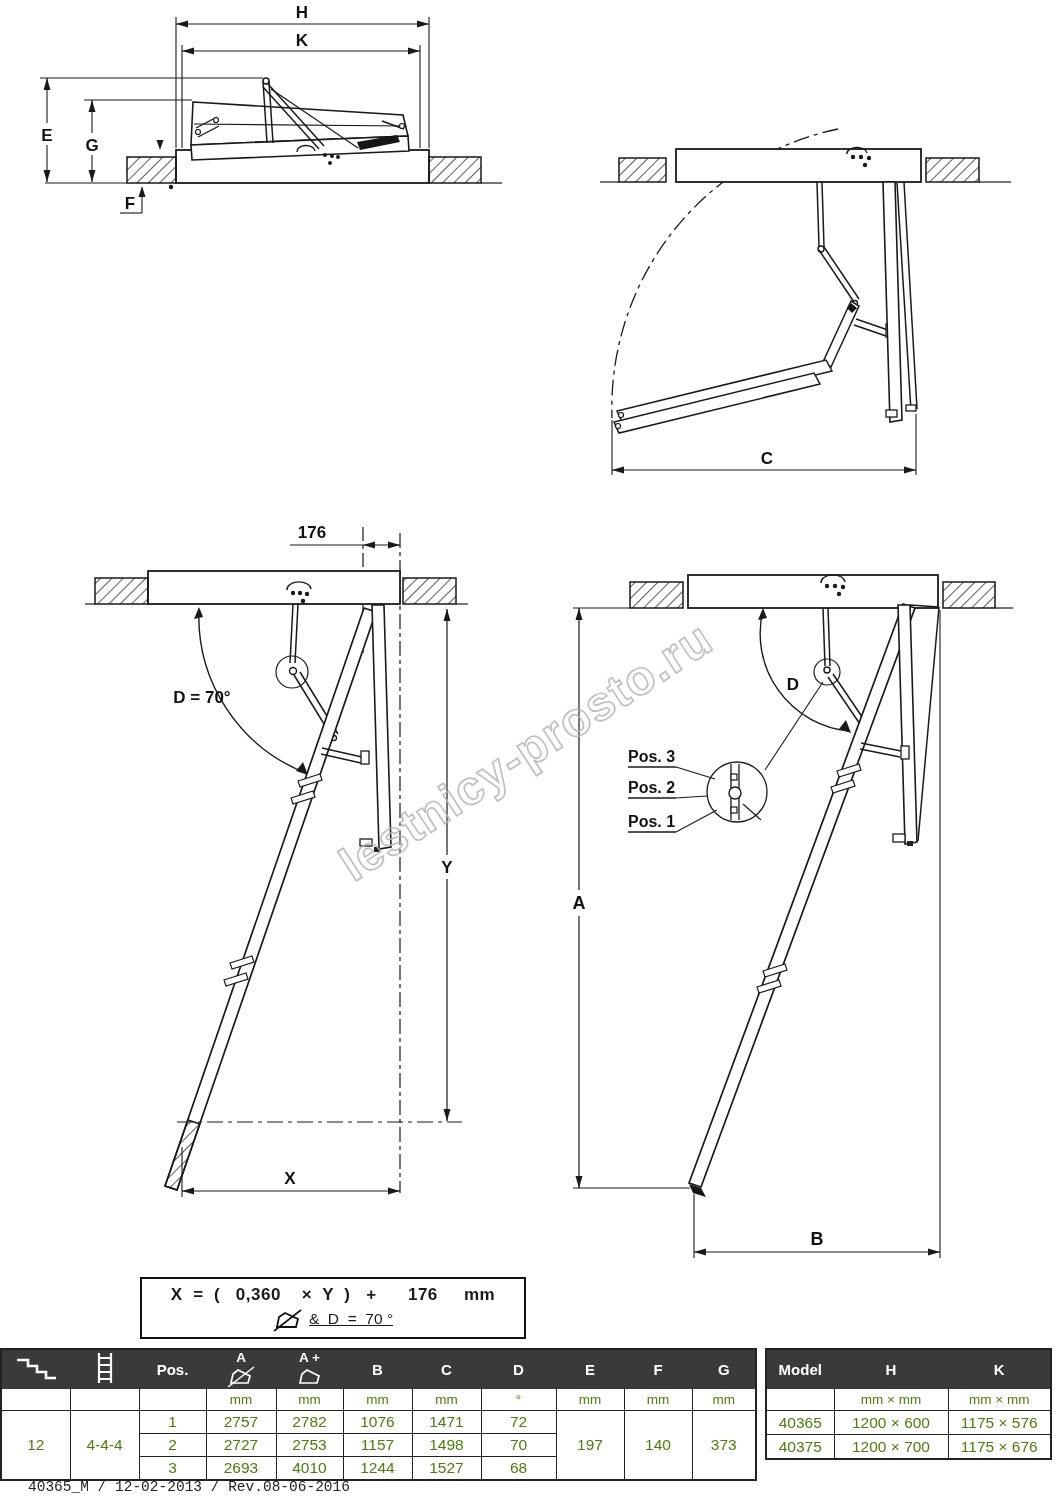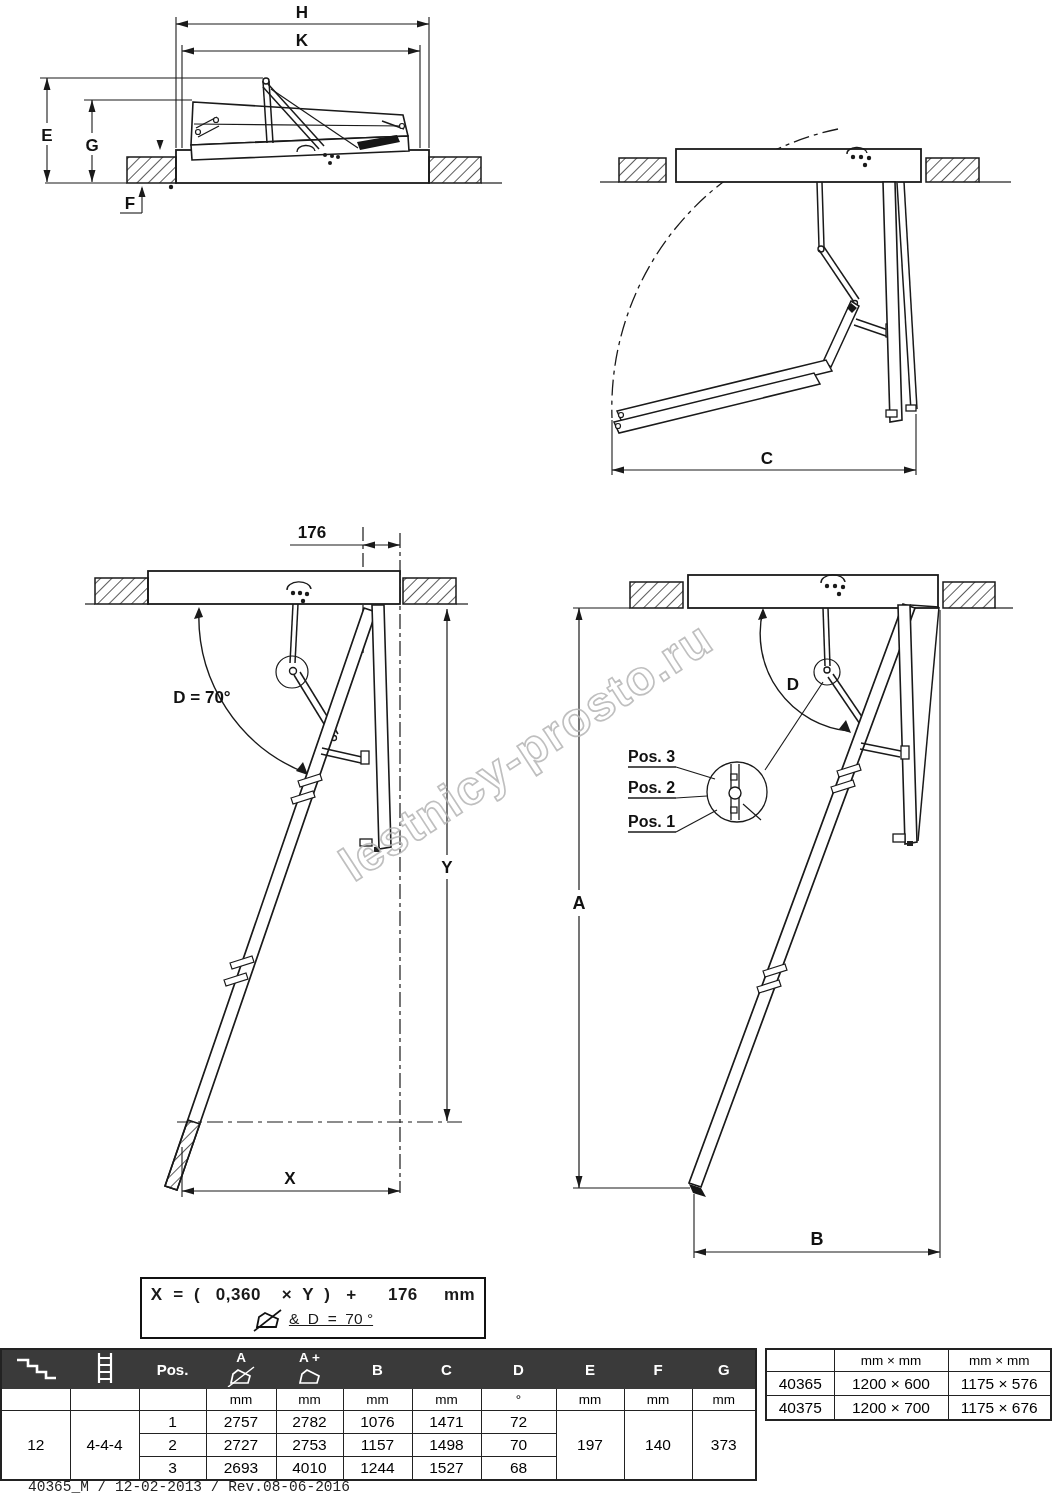--- a/index.html
+++ b/index.html
@@ -1,33 +1,33 @@
 <!DOCTYPE html>
 <html><head>
 <meta charset="utf-8">
 <style>
   html,body{margin:0;padding:0;background:#fff;}
   #page{position:relative;width:1059px;height:1500px;background:#fff;overflow:hidden;
         font-family:"Liberation Sans",sans-serif;color:#1a1a1a;}
   svg text{font-family:"Liberation Sans",sans-serif;}
   .abs{position:absolute;}
   
-  #formula-box{position:absolute;left:140px;top:1277px;width:346px;height:62px;
+  #formula-box{position:absolute;left:140px;top:1277px;width:386px;height:62px;
     border:2px solid #111;box-sizing:border-box;display:flex;flex-direction:column;
     align-items:center;justify-content:center;gap:2px;background:#fff;}
   #formula-box .l1{font-weight:bold;font-size:17px;white-space:pre;letter-spacing:.5px;}
   #formula-box .l2{font-size:15.5px;white-space:pre;display:flex;align-items:center;gap:6px;text-decoration:underline;}
   
   #tables{position:absolute;left:0px;top:1348px;display:flex;gap:8px;align-items:flex-start;}
   table{border-collapse:collapse;table-layout:fixed;background:#fff;}
   table,td,th{border:1.5px solid #222;}
   table{border-width:2px;}
   th{background:#3a3a3a;color:#fff;border:1.5px solid #3a3a3a;font-weight:bold;
      font-size:15px;height:38px;padding:0;vertical-align:middle;}
-  td{font-size:15.5px;text-align:center;padding:0;height:22px;color:#000000;}
+  td{font-size:15.5px;text-align:center;padding:0;height:22px;color:#4d7c0f;}
   tr.units td{font-size:13.5px;height:21px;}
   .hdr-icon-cell{display:flex;flex-direction:column;align-items:center;justify-content:center;line-height:1;}
   .hdr-icon-cell .lbl{font-size:13.5px;margin-bottom:1px;}
   #footer-note{position:absolute;left:28px;top:1479px;font-size:14.5px;color:#222;font-family:Liberation Mono, monospace;}
   #watermark{pointer-events:none;}
 </style>
 </head>
 <body>
 
 <div id="page">
@@ -441,20 +441,25 @@
     </tbody>
       </table>
 
     <table>
       <colgroup>
           <col style="width:68px">
           <col style="width:114px">
           <col style="width:103px">
         </colgroup>
       <tbody>
+          <tr>
+        <th>Model</th>
+        <th>H</th>
+        <th>K</th>
+      </tr>
       <tr class="units">
         <td></td>
         <td>mm × mm</td>
         <td>mm × mm</td>
       </tr>
       <tr>
         <td style="height:23px">40365</td>
         <td>1200  × 600</td>
         <td>1175  × 576</td>
       </tr>

